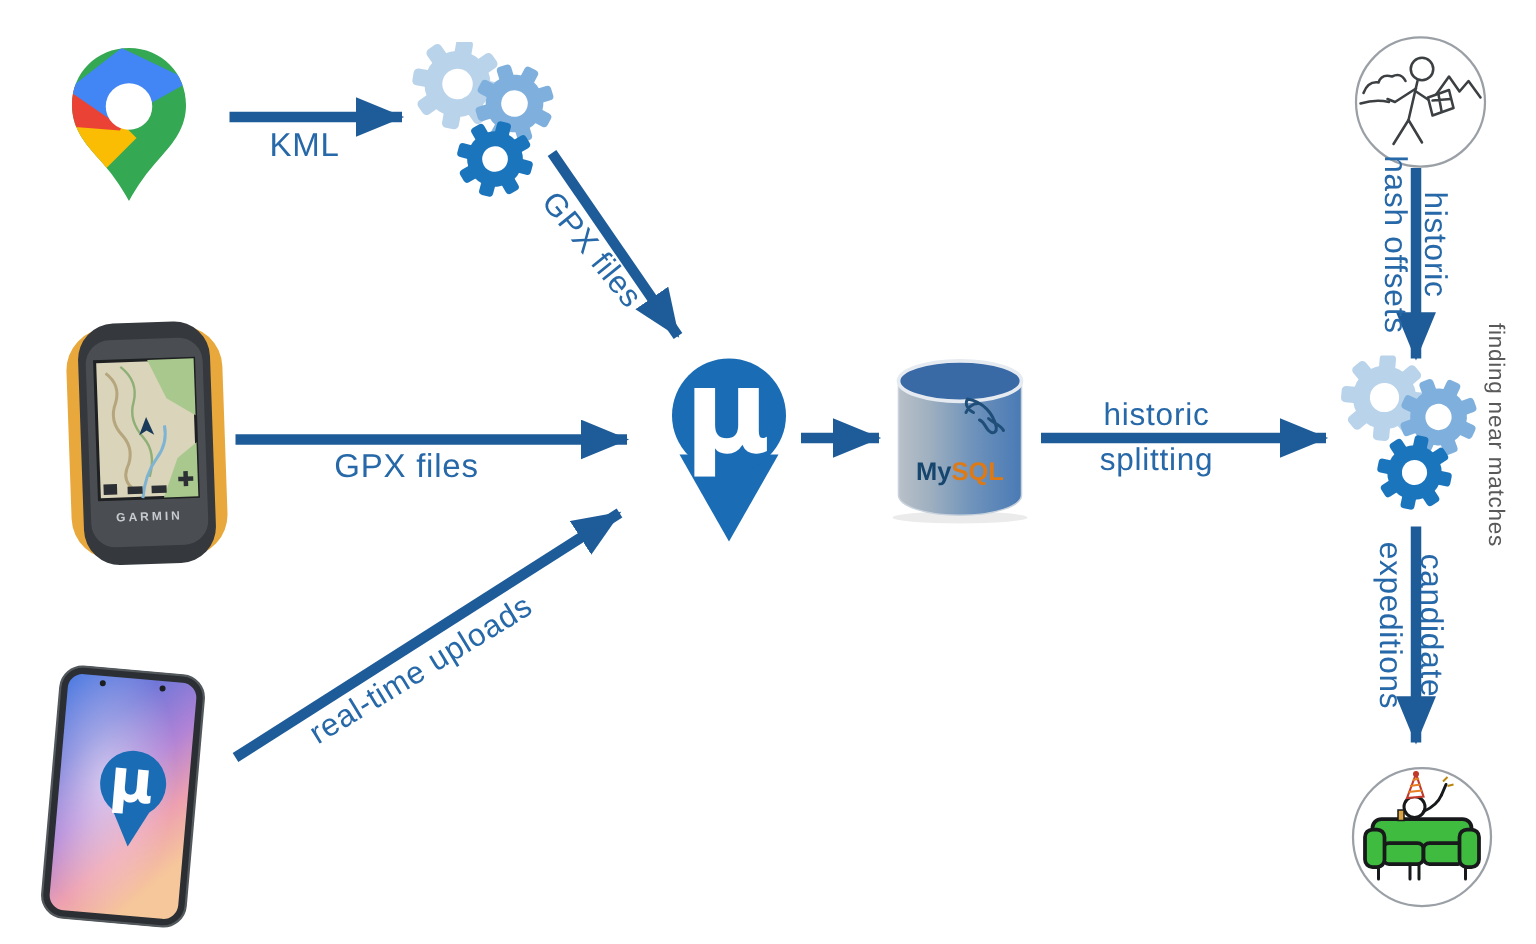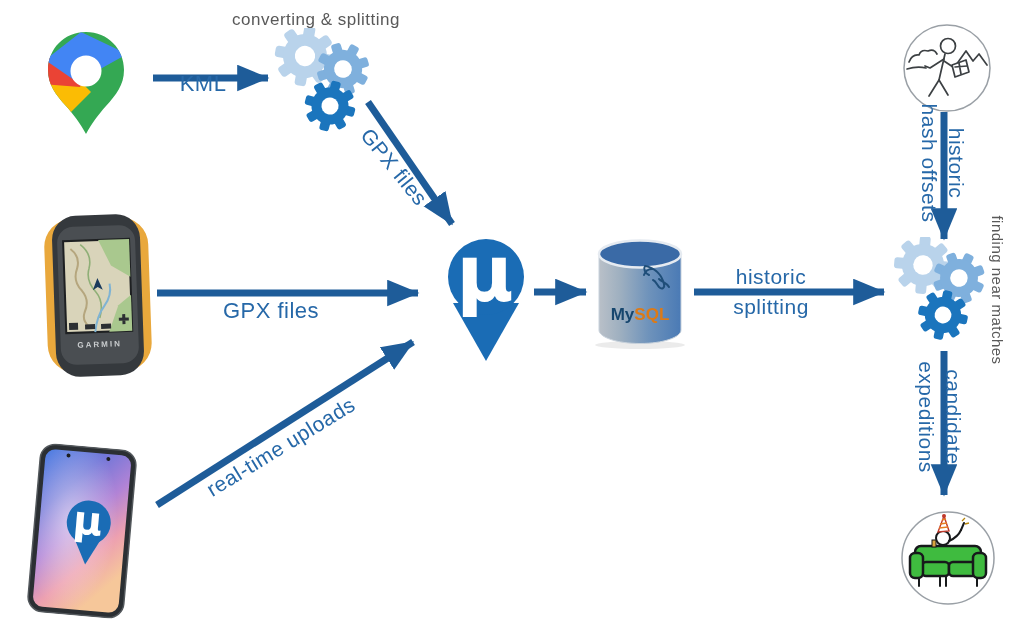--- a/index.html
+++ b/index.html
@@ -169,23 +169,22 @@
       <rect x="17" y="38" width="66" height="20" rx="6"></rect>
       <rect x="24" y="54" width="27" height="14" rx="4"></rect>
       <rect x="51" y="54" width="27" height="14" rx="4"></rect>
       <rect x="12" y="45" width="13" height="25" rx="5"></rect>
       <rect x="75" y="45" width="13" height="25" rx="5"></rect>
     </g>
     <path d="M21,70 v8 M79,70 v8 M42,68 v10 M48,68 v10" stroke="#17191b" stroke-width="2" stroke-linecap="round"></path>
     <rect x="34" y="32" width="4" height="7" fill="#d9a441" stroke="#17191b" stroke-width="1"></rect>
   </svg>
 
-  <div class="lbl gray" style="left:316px;top:20px;font-size:17px">converting &amp; splitting</div>
-
-  <div class="lbl blue big" style="left:203px;top:84px">KML</div>
+
+  <div class="lbl blue big" style="left:203px;top:97px">KML</div>
 
   <div class="lbl blue mid" style="left:394px;top:167px;transform:translate(-50%,-50%) rotate(51deg)">GPX files</div>
 
   <div class="lbl blue big" style="left:271px;top:311px">GPX files</div>
 
   <div class="lbl blue mid" style="left:281px;top:447px;transform:translate(-50%,-50%) rotate(-31.5deg)">real-time uploads</div>
 
   <div class="lbl blue mid" style="left:771px;top:277px">historic</div>
   <div class="lbl blue mid" style="left:771px;top:307px">splitting</div>
 

